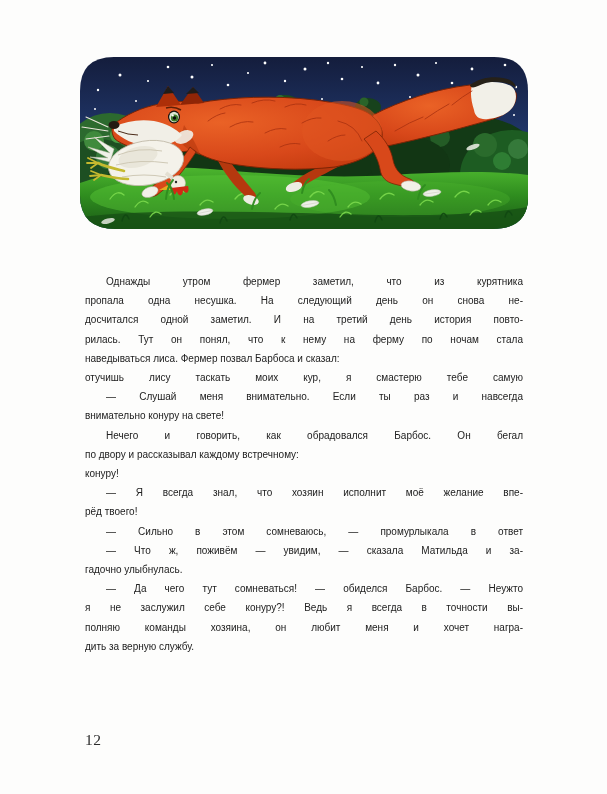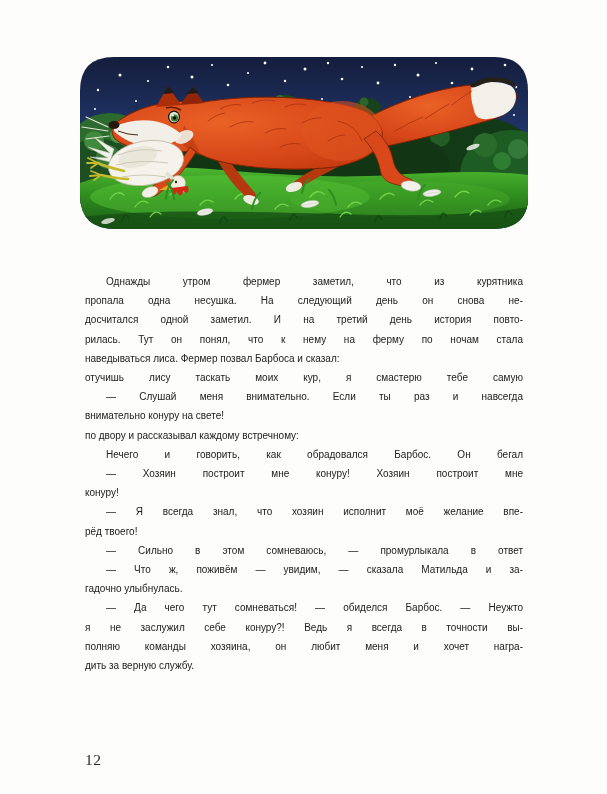--- a/index.html
+++ b/index.html
@@ -19,21 +19,21 @@
     font-size:10px; line-height:19.2px; color:#212121;margin-top:20px;
     -webkit-font-smoothing:antialiased;
   }
   .para { margin:0; }
   .ln { text-align:justify; text-align-last:justify; white-space:nowrap; }
   .ln.first { text-indent:21px; }
   .ln.end { text-align-last:left; white-space:normal; }
   .pagenum {
     position:absolute; left:85px; top:731px;
     font-family:"Liberation Serif", serif;
-    font-size:15.5px; color:#2b2b2b; letter-spacing:0.5px;margin-top:20px;
+    font-size:15.5px; color:#2b2b2b; letter-spacing:0.5px;
   }
 </style>
 </head>
 <body>
 
 <div class="page">
 
   <div class="illus">
     <svg viewBox="0 0 448 172" xmlns="http://www.w3.org/2000/svg">
       <defs>
@@ -294,25 +294,24 @@
       <div class="ln">досчитался одной заметил. И на третий день история повто-</div>
       <div class="ln">рилась. Тут он понял, что к нему на ферму по ночам стала</div>
       <div class="ln end">наведываться лиса. Фермер позвал Барбоса и сказал:</div>
     </div>
     <div class="para">
       <div class="ln">отучишь лису таскать моих кур, я смастерю тебе самую</div>
       <div class="ln first">— Слушай меня внимательно. Если ты раз и навсегда</div>
       <div class="ln end">внимательно конуру на свете!</div>
     </div>
     <div class="para">
+      <div class="ln first">Нечего и говорить, как обрадовался Барбос. Он бегал</div>
       <div class="ln end">по двору и рассказывал каждому встречному:</div>
-      <div class="ln first">Нечего и говорить, как обрадовался Барбос. Он бегал</div>
-    </div>
-    <div class="para">
-      <div class="ln first">— Хозяин построит мне конуру! Хозяин построит мне</div>
+    </div>
+    <div class="para">
       <div class="ln end">конуру!</div>
     </div>
     <div class="para">
       <div class="ln first">— Я всегда знал, что хозяин исполнит моё желание впе-</div>
       <div class="ln end">рёд твоего!</div>
     </div>
     <div class="para">
       <div class="ln first">— Сильно в этом сомневаюсь, — промурлыкала в ответ</div>
     </div>
     <div class="para">

